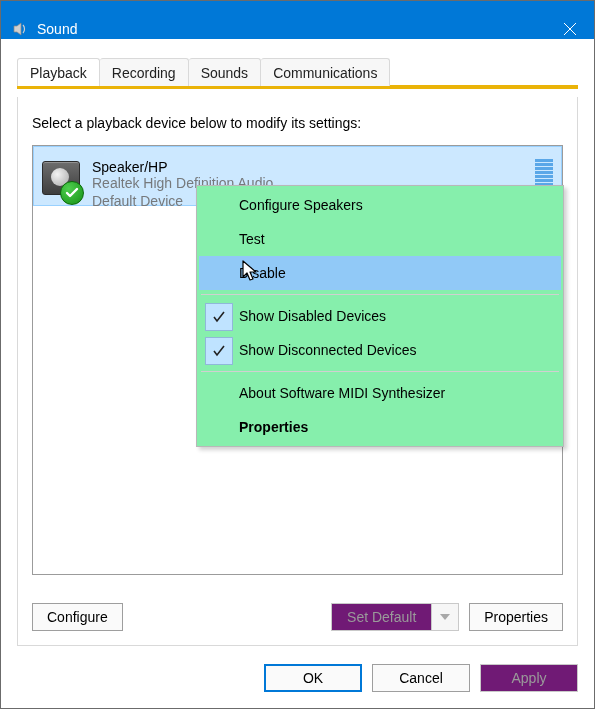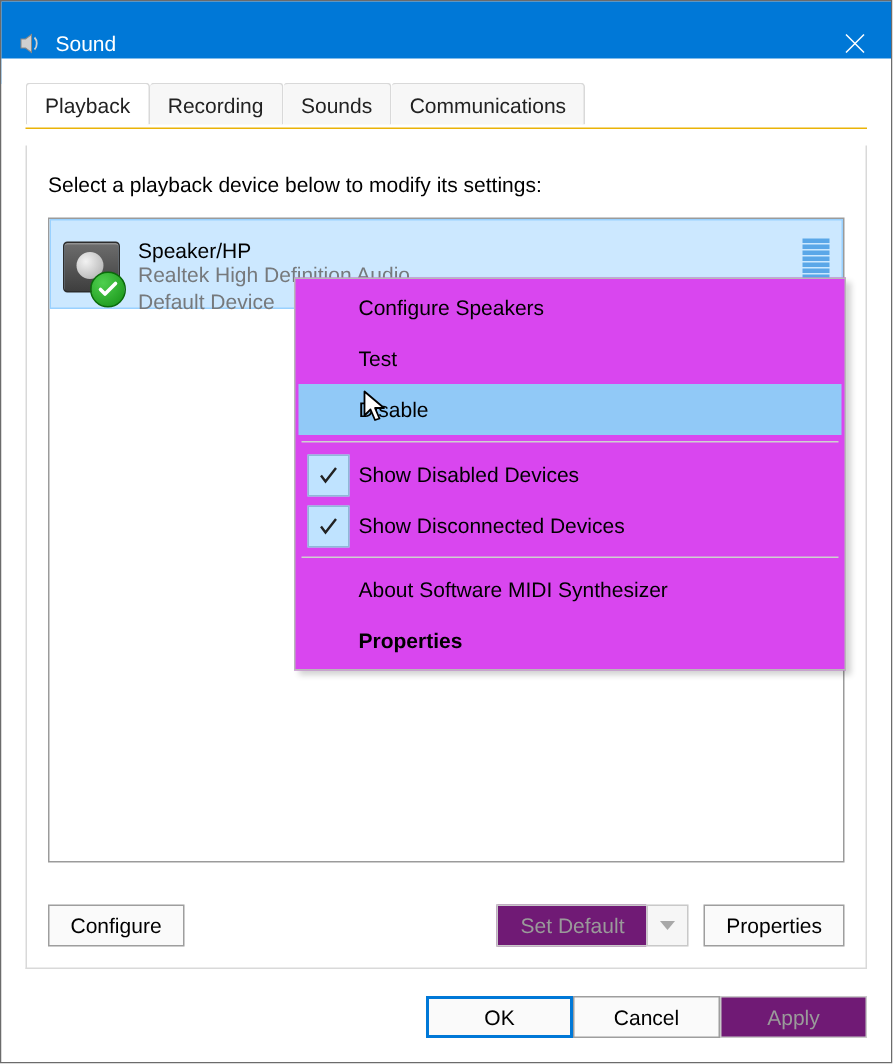--- a/index.html
+++ b/index.html
@@ -3,21 +3,21 @@
 <meta charset="utf-8">
 <style>
   html,body{margin:0;padding:0;font-family:"Segoe UI",Arial,sans-serif;font-size:14px;color:#000;background:#fff}
   .window{width:595px;height:709px;border:1px solid #6b6b6b;box-sizing:border-box;position:relative;background:#fff}
   .titlebar{height:55px;background:#0078d7;color:#fff;display:flex;align-items:center;padding:0 0 0 10px}
   .titlebar .title{margin-left:8px;font-size:14px}
   .title-icon{width:18px;height:18px;display:flex;align-items:center;justify-content:center}
   .close-btn{width:48px;height:38px;display:flex;align-items:center;justify-content:center;margin-left:auto}
   .close-btn svg{stroke:#fff;stroke-width:1}
   .client{position:absolute;top:38px;left:0;right:0;bottom:0;background:#fff}
-  .tabs{display:flex;align-items:center;height:34px;margin:12px 16px 0 16px;border-bottom:1px solid #eab308}
+  .tabs{display:flex;align-items:flex-end;height:34px;margin:12px 16px 0 16px;border-bottom:4px solid #eab308}
   .tab{padding:6px 12px 5px;border:1px solid #d9d9d9;border-bottom:none;background:#fff;margin-right:0;margin-bottom:-1px;color:#222;border-top-left-radius:3px;border-top-right-radius:3px;position:relative}
   .tab + .tab{border-left:none}
   .tab.inactive{background:#f7f7f7}
   .tab.active{background:#fff;z-index:2}
   .panel{position:absolute;top:58px;left:16px;right:16px;bottom:62px;border:1px solid #d9d9d9;border-top:none;padding:18px 14px 14px}
   .instr{font-size:14px;margin-bottom:14px}
   .devlist{border:1px solid #9b9b9b;height:428px;position:relative;background:#fff;overflow:hidden}
   .dev{display:flex;align-items:flex-start;background:#cce8ff;border:1px solid #99d1ff;height:60px;padding:12px 8px;box-sizing:border-box}
   .dev .lines{flex:1;min-width:0}
   .dev .name{font-size:14px;color:#000}
@@ -30,23 +30,23 @@
   .dev-icon .check{position:absolute;left:18px;top:20px;width:22px;height:22px;border-radius:50%;background:radial-gradient(circle at 35% 30%,#4fcf4f,#149014);border:1px solid #0a6a0a}
   .dev-icon .check svg{position:absolute;left:3px;top:3px}
   .btm{position:absolute;left:14px;right:14px;bottom:14px;display:flex;gap:10px;align-items:flex-end}
   .btn{height:28px;border:1px solid #9e9e9e;background:#fafafa;font:inherit;padding:0 14px;min-width:100px}
   .btn.small{min-width:90px}
   .btn.disabled{color:#9a9a9a;border-color:#c9c9c9;background:#701a75}
   .btn.primary{border:2px solid #0078d7;padding:0 13px}
   .split{display:flex}
   .split .btn{border-right:none}
   .split .caret{width:26px;border:1px solid #c9c9c9;background:#f6f6f6;display:flex;align-items:center;justify-content:center}
-  .dlg-btns{position:absolute;right:16px;bottom:16px;display:flex;}
+  .dlg-btns{position:absolute;right:16px;bottom:16px;display:flex;gap:10px}
   
-  .menu{position:absolute;left:195px;top:184px;width:362px;background:#d946ef;border:1px solid #b8b8b8;box-shadow:3px 3px 4px rgba(0,0,0,.18);padding:2px}
+  .menu{position:absolute;left:195px;top:184px;width:362px;background:#86efac;border:1px solid #b8b8b8;box-shadow:3px 3px 4px rgba(0,0,0,.18);padding:2px}
   .mi{display:flex;align-items:center;height:34px;padding:0 14px 0 40px;position:relative;color:#000}
   .mi.hover{background:#91c9f7}
   .mi.checkcol{padding-left:40px}
   .mi .chk{position:absolute;left:6px;top:4px;width:26px;height:26px;background:#bfe3ff;border:1px solid #8fb8d8;display:flex;align-items:center;justify-content:center}
   .sep{height:1px;background:#d0d0d0;margin:4px 2px}
   .mi.bold{font-weight:700}
   .cursor{position:absolute;left:241px;top:259px;pointer-events:none;z-index:10}
   .cursor svg{display:block}
 </style>
 </head>

